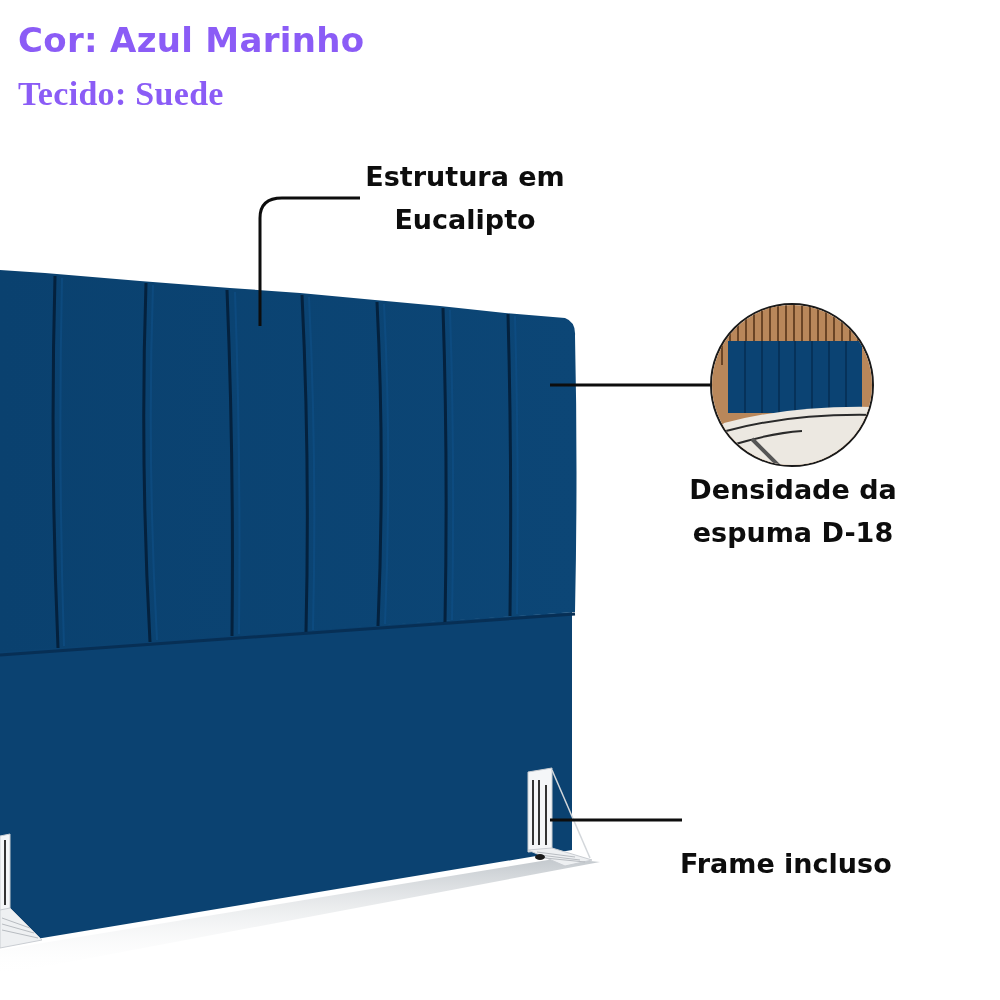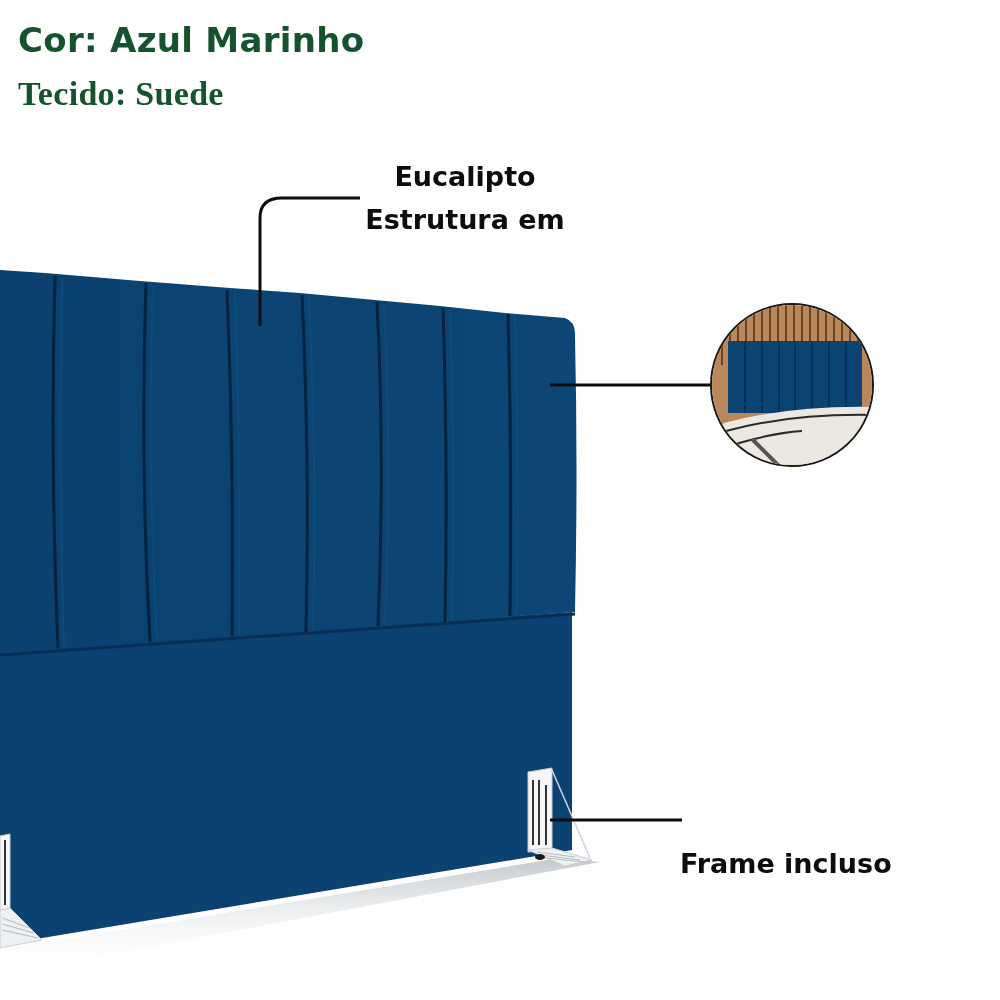--- a/index.html
+++ b/index.html
@@ -1,18 +1,18 @@
 <!DOCTYPE html>
 <html><head>
 <meta charset="utf-8">
 <style>
   html, body { margin:0; padding:0; background:#ffffff; }
   body { width:1000px; height:1000px; position:relative; overflow:hidden;
          font-family: "DejaVu Sans", "Liberation Sans", sans-serif; color:#111; }
-  .spec { position:absolute; left:18px; font-weight:bold; font-size:34px; letter-spacing:0.3px; color:#14532d; }
+  .spec { position:absolute; left:18px; font-weight:bold; font-size:34px; letter-spacing:0.3px; color:#8b5cf6; }
   .spec.color { top:20px; }
   .spec.fabric { top:75px;font-family:Liberation Serif, serif; }
   .label { position:absolute; font-weight:bold; font-size:27px; color:#0d0d0d; text-align:center; line-height:43px; }
   .label.estrutura { left:350px; top:155px; width:230px; }
   .label.densidade { left:668px; top:468px; width:250px; }
   .label.frame { left:680px; top:800px; line-height:40px;margin-top:44px; }
   svg.art { position:absolute; left:0; top:0; }
   .inset { position:absolute; left:710px; top:303px; width:164px; height:164px; border-radius:50%;
            overflow:hidden; border:2px solid #1a1a1a; box-sizing:border-box; }
 </style>
@@ -129,20 +129,22 @@
       <line x1="134" y1="36" x2="134" y2="108"></line>
     </g>
     <path d="M12,118 Q80,100 164,102 L164,164 L0,164 L0,130 Z" fill="#ece8e1"></path>
     <path d="M14,126 Q80,108 164,110" stroke="#2a2a2a" stroke-width="2" fill="none"></path>
     <path d="M20,140 Q60,128 90,126" stroke="#2a2a2a" stroke-width="2" fill="none"></path>
     <line x1="40" y1="134" x2="70" y2="164" stroke="#555" stroke-width="4"></line>
   </svg>
 </div>
 
 <div class="label estrutura">
+  <div>Estrutura em</div>
   <div>Eucalipto</div>
-  <div>Estrutura em</div>
 </div>
 
 <div class="label densidade">
+  <div>Densidade da</div>
+  <div>espuma D-18</div>
 </div>
 
 <div class="label frame">Frame incluso</div>
 
 </body></html>

